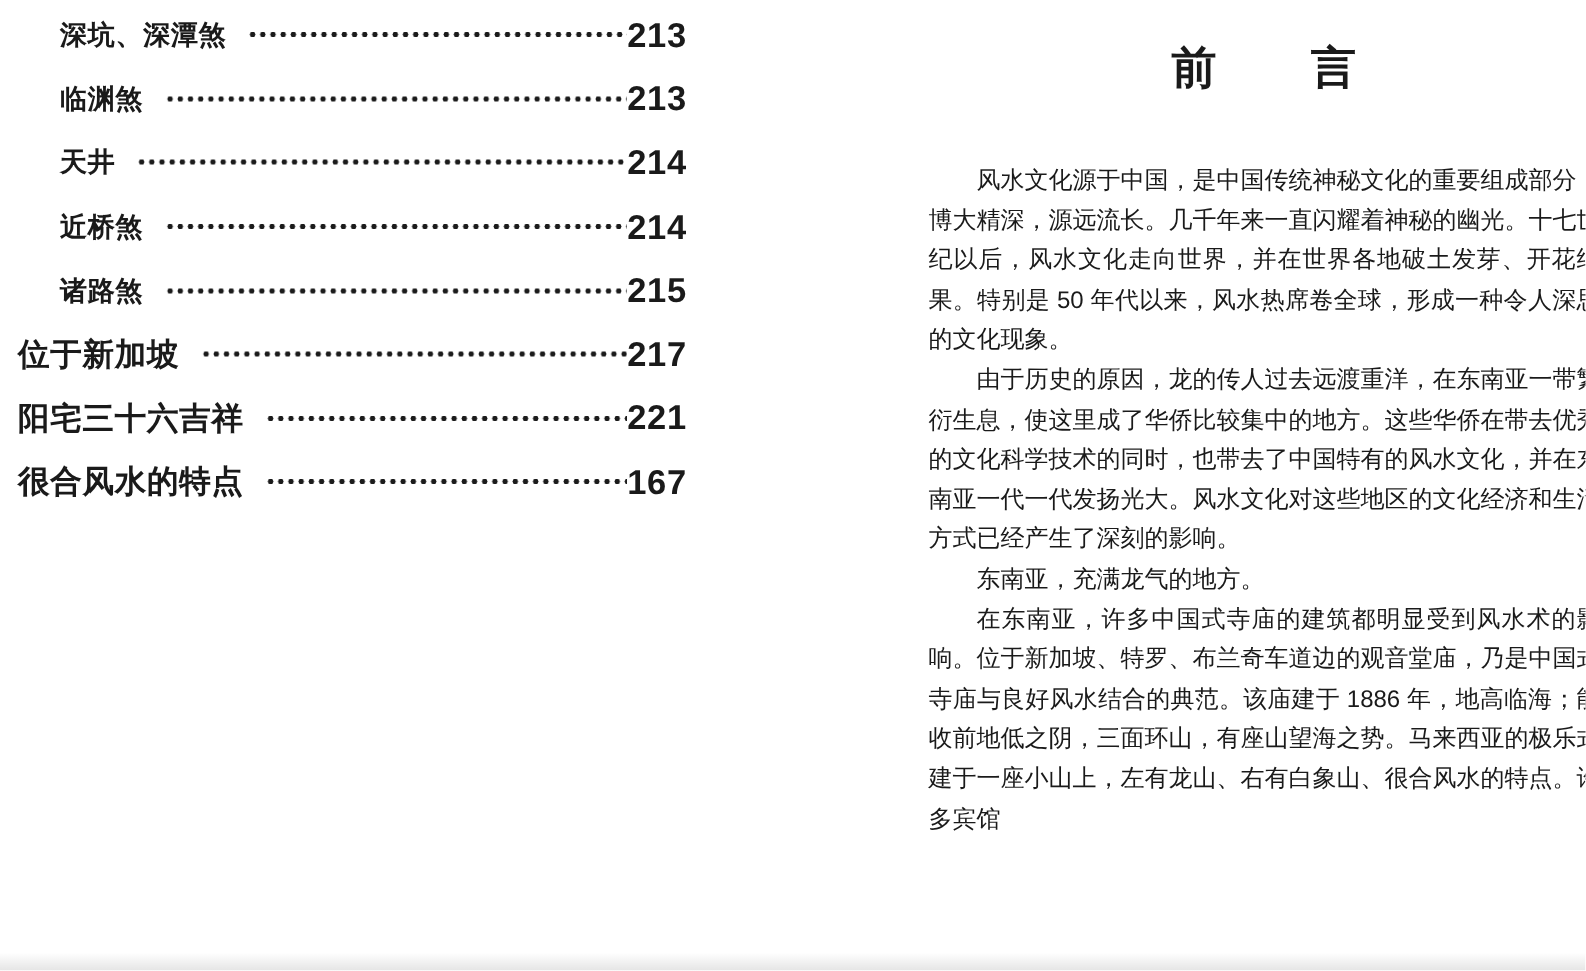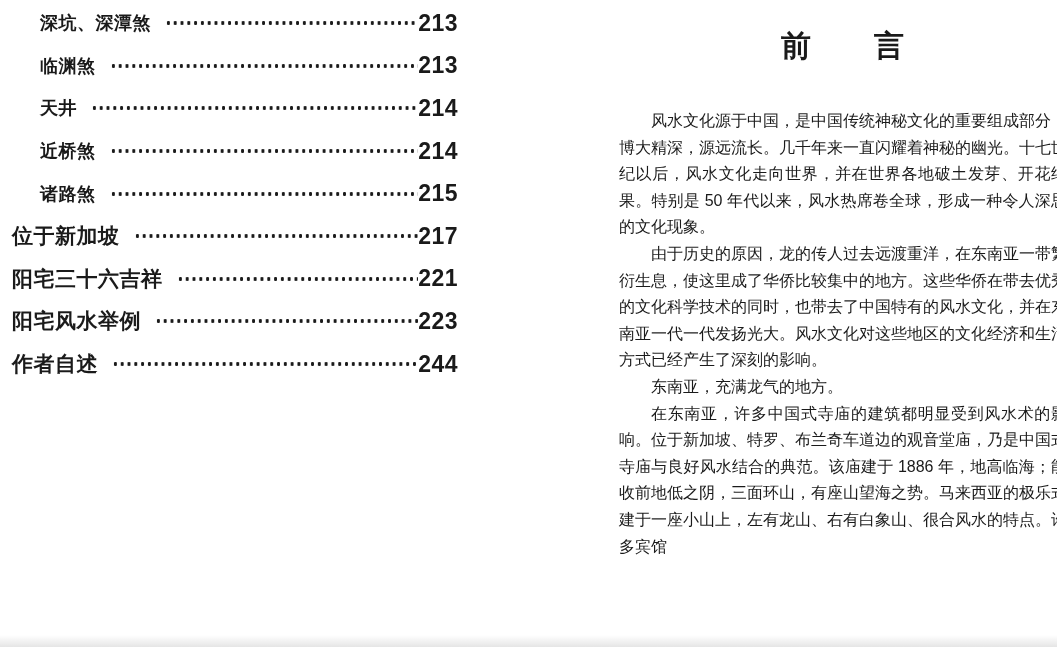--- a/index.html
+++ b/index.html
@@ -121,28 +121,23 @@
     <span class="toc-label">位于新加坡</span>
     <span class="dots"></span>
     <span class="toc-page">217</span>
   </div>
   <div class="toc-row main">
     <span class="toc-label">阳宅三十六吉祥</span>
     <span class="dots"></span>
     <span class="toc-page">221</span>
   </div>
   <div class="toc-row main">
-    <span class="toc-label">阳宅风水举例</span>
+    <span class="toc-label">很合风水的特点</span>
     <span class="dots"></span>
-    <span class="toc-page">223</span>
-  </div>
-  <div class="toc-row main">
-    <span class="toc-label">作者自述</span>
-    <span class="dots"></span>
-    <span class="toc-page">244</span>
+    <span class="toc-page">167</span>
   </div>
 </div>
 
 <div class="preface">
   <div class="preface-title">前　　言</div>
   <div class="preface-body">
     <p>风水文化源于中国，是中国传统神秘文化的重要组成部分，博大精深，源远流长。几千年来一直闪耀着神秘的幽光。十七世纪以后，风水文化走向世界，并在世界各地破土发芽、开花结果。特别是 50 年代以来，风水热席卷全球，形成一种令人深思的文化现象。</p>
     <p>由于历史的原因，龙的传人过去远渡重洋，在东南亚一带繁衍生息，使这里成了华侨比较集中的地方。这些华侨在带去优秀的文化科学技术的同时，也带去了中国特有的风水文化，并在东南亚一代一代发扬光大。风水文化对这些地区的文化经济和生活方式已经产生了深刻的影响。</p>
     <p>东南亚，充满龙气的地方。</p>
     <p>在东南亚，许多中国式寺庙的建筑都明显受到风水术的影响。位于新加坡、特罗、布兰奇车道边的观音堂庙，乃是中国式寺庙与良好风水结合的典范。该庙建于 1886 年，地高临海；能收前地低之阴，三面环山，有座山望海之势。马来西亚的极乐式建于一座小山上，左有龙山、右有白象山、很合风水的特点。许多宾馆</p>

